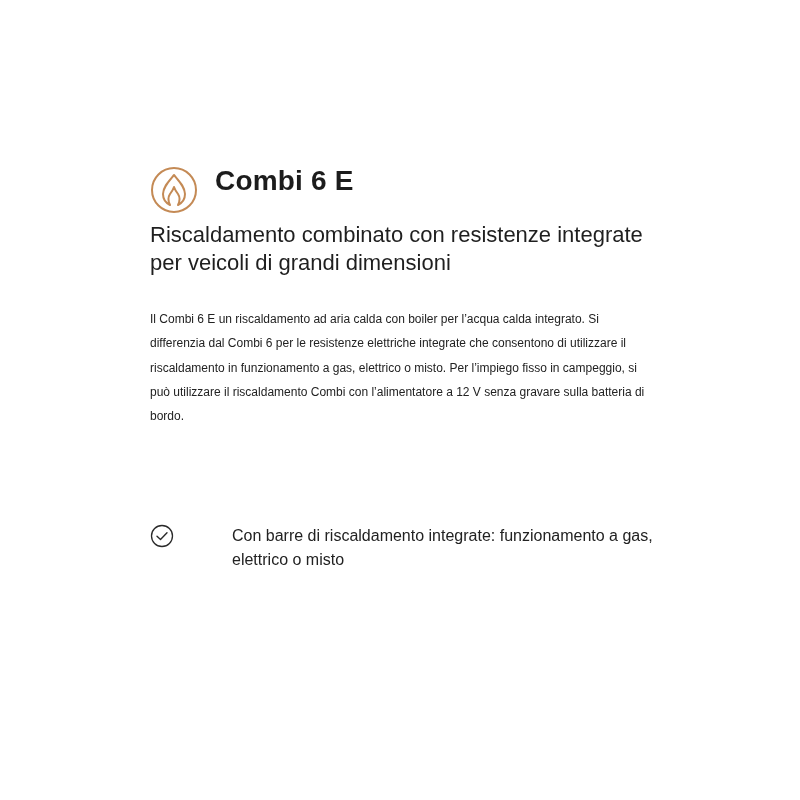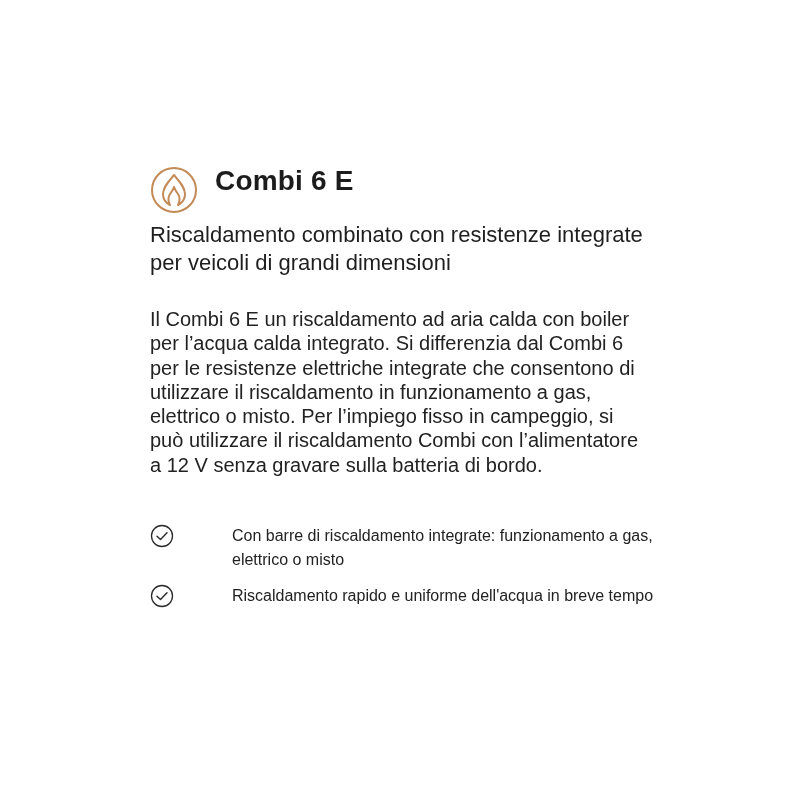--- a/index.html
+++ b/index.html
@@ -44,21 +44,21 @@
       line-height: 28px;
       color: #1f1f1f;
       margin: 0;
       font-weight: normal;
     }
     .description {
       position: absolute;
       left: 150px;
       top: 307px;
       width: 500px;
-      font-size: 20px;
+      font-size: 12px;
       line-height: 24.3px;
       color: #222;
       margin: 0;
     }
     .features {
       position: absolute;
       left: 150px;
       top: 524px;
       width: 520px;
       list-style: none;
@@ -101,20 +101,13 @@
 <p class="description">Il Combi 6 E un riscaldamento ad aria calda con boiler per l’acqua calda integrato. Si differenzia dal Combi 6 per le resistenze elettriche integrate che consentono di utilizzare il riscaldamento in funzionamento a gas, elettrico o misto. Per l’impiego fisso in campeggio, si può utilizzare il riscaldamento Combi con l’alimentatore a 12 V senza gravare sulla batteria di bordo.</p>
 
 <ul class="features">
   <li class="feature-item">
     <svg class="check-icon" viewBox="0 0 24 24">
       <circle cx="12" cy="12" r="10.5" fill="none" stroke="#2a2a2a" stroke-width="1.3"></circle>
       <path d="M7 12.3 L10.5 15.6 L17 8.8" fill="none" stroke="#2a2a2a" stroke-width="1.4" stroke-linecap="round" stroke-linejoin="round"></path>
     </svg>
     <span class="feature-text">Con barre di riscaldamento integrate: funzionamento a gas, elettrico o misto</span>
   </li>
-  <li class="feature-item">
-    <svg class="check-icon" viewBox="0 0 24 24">
-      <circle cx="12" cy="12" r="10.5" fill="none" stroke="#2a2a2a" stroke-width="1.3"></circle>
-      <path d="M7 12.3 L10.5 15.6 L17 8.8" fill="none" stroke="#2a2a2a" stroke-width="1.4" stroke-linecap="round" stroke-linejoin="round"></path>
-    </svg>
-    <span class="feature-text">Riscaldamento rapido e uniforme dell'acqua in breve tempo</span>
-  </li>
 </ul>
 
 </body></html>

